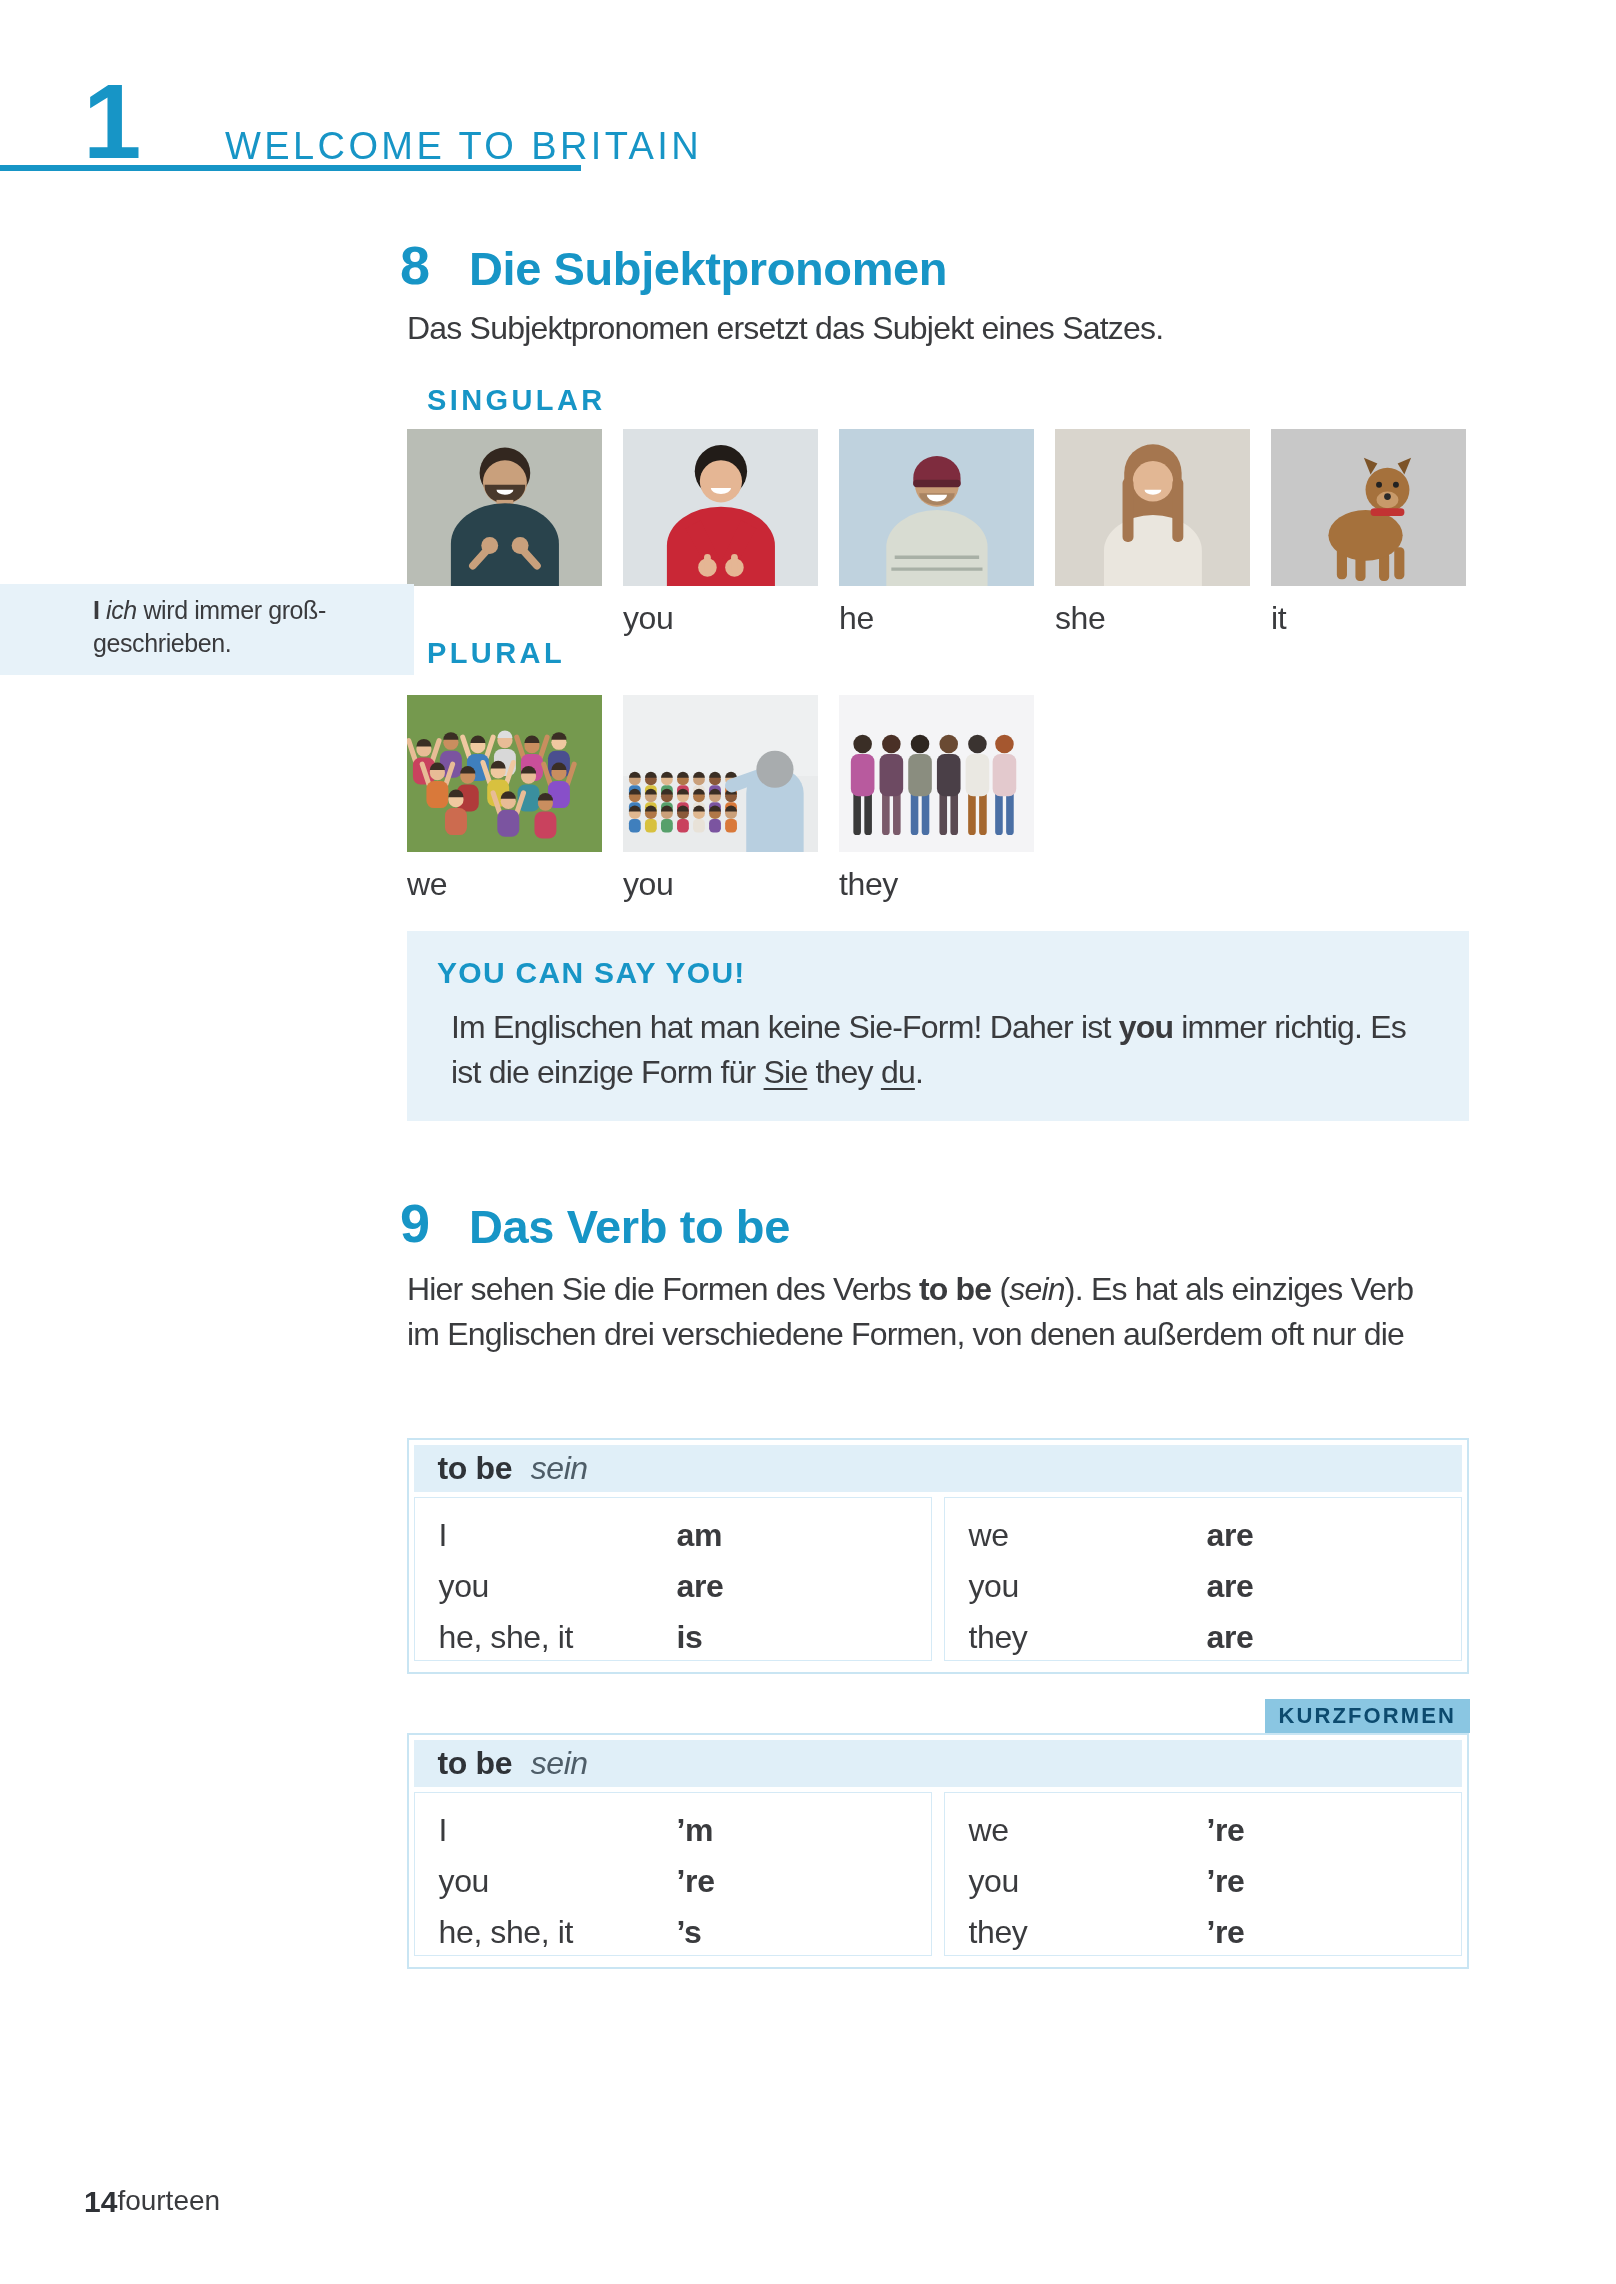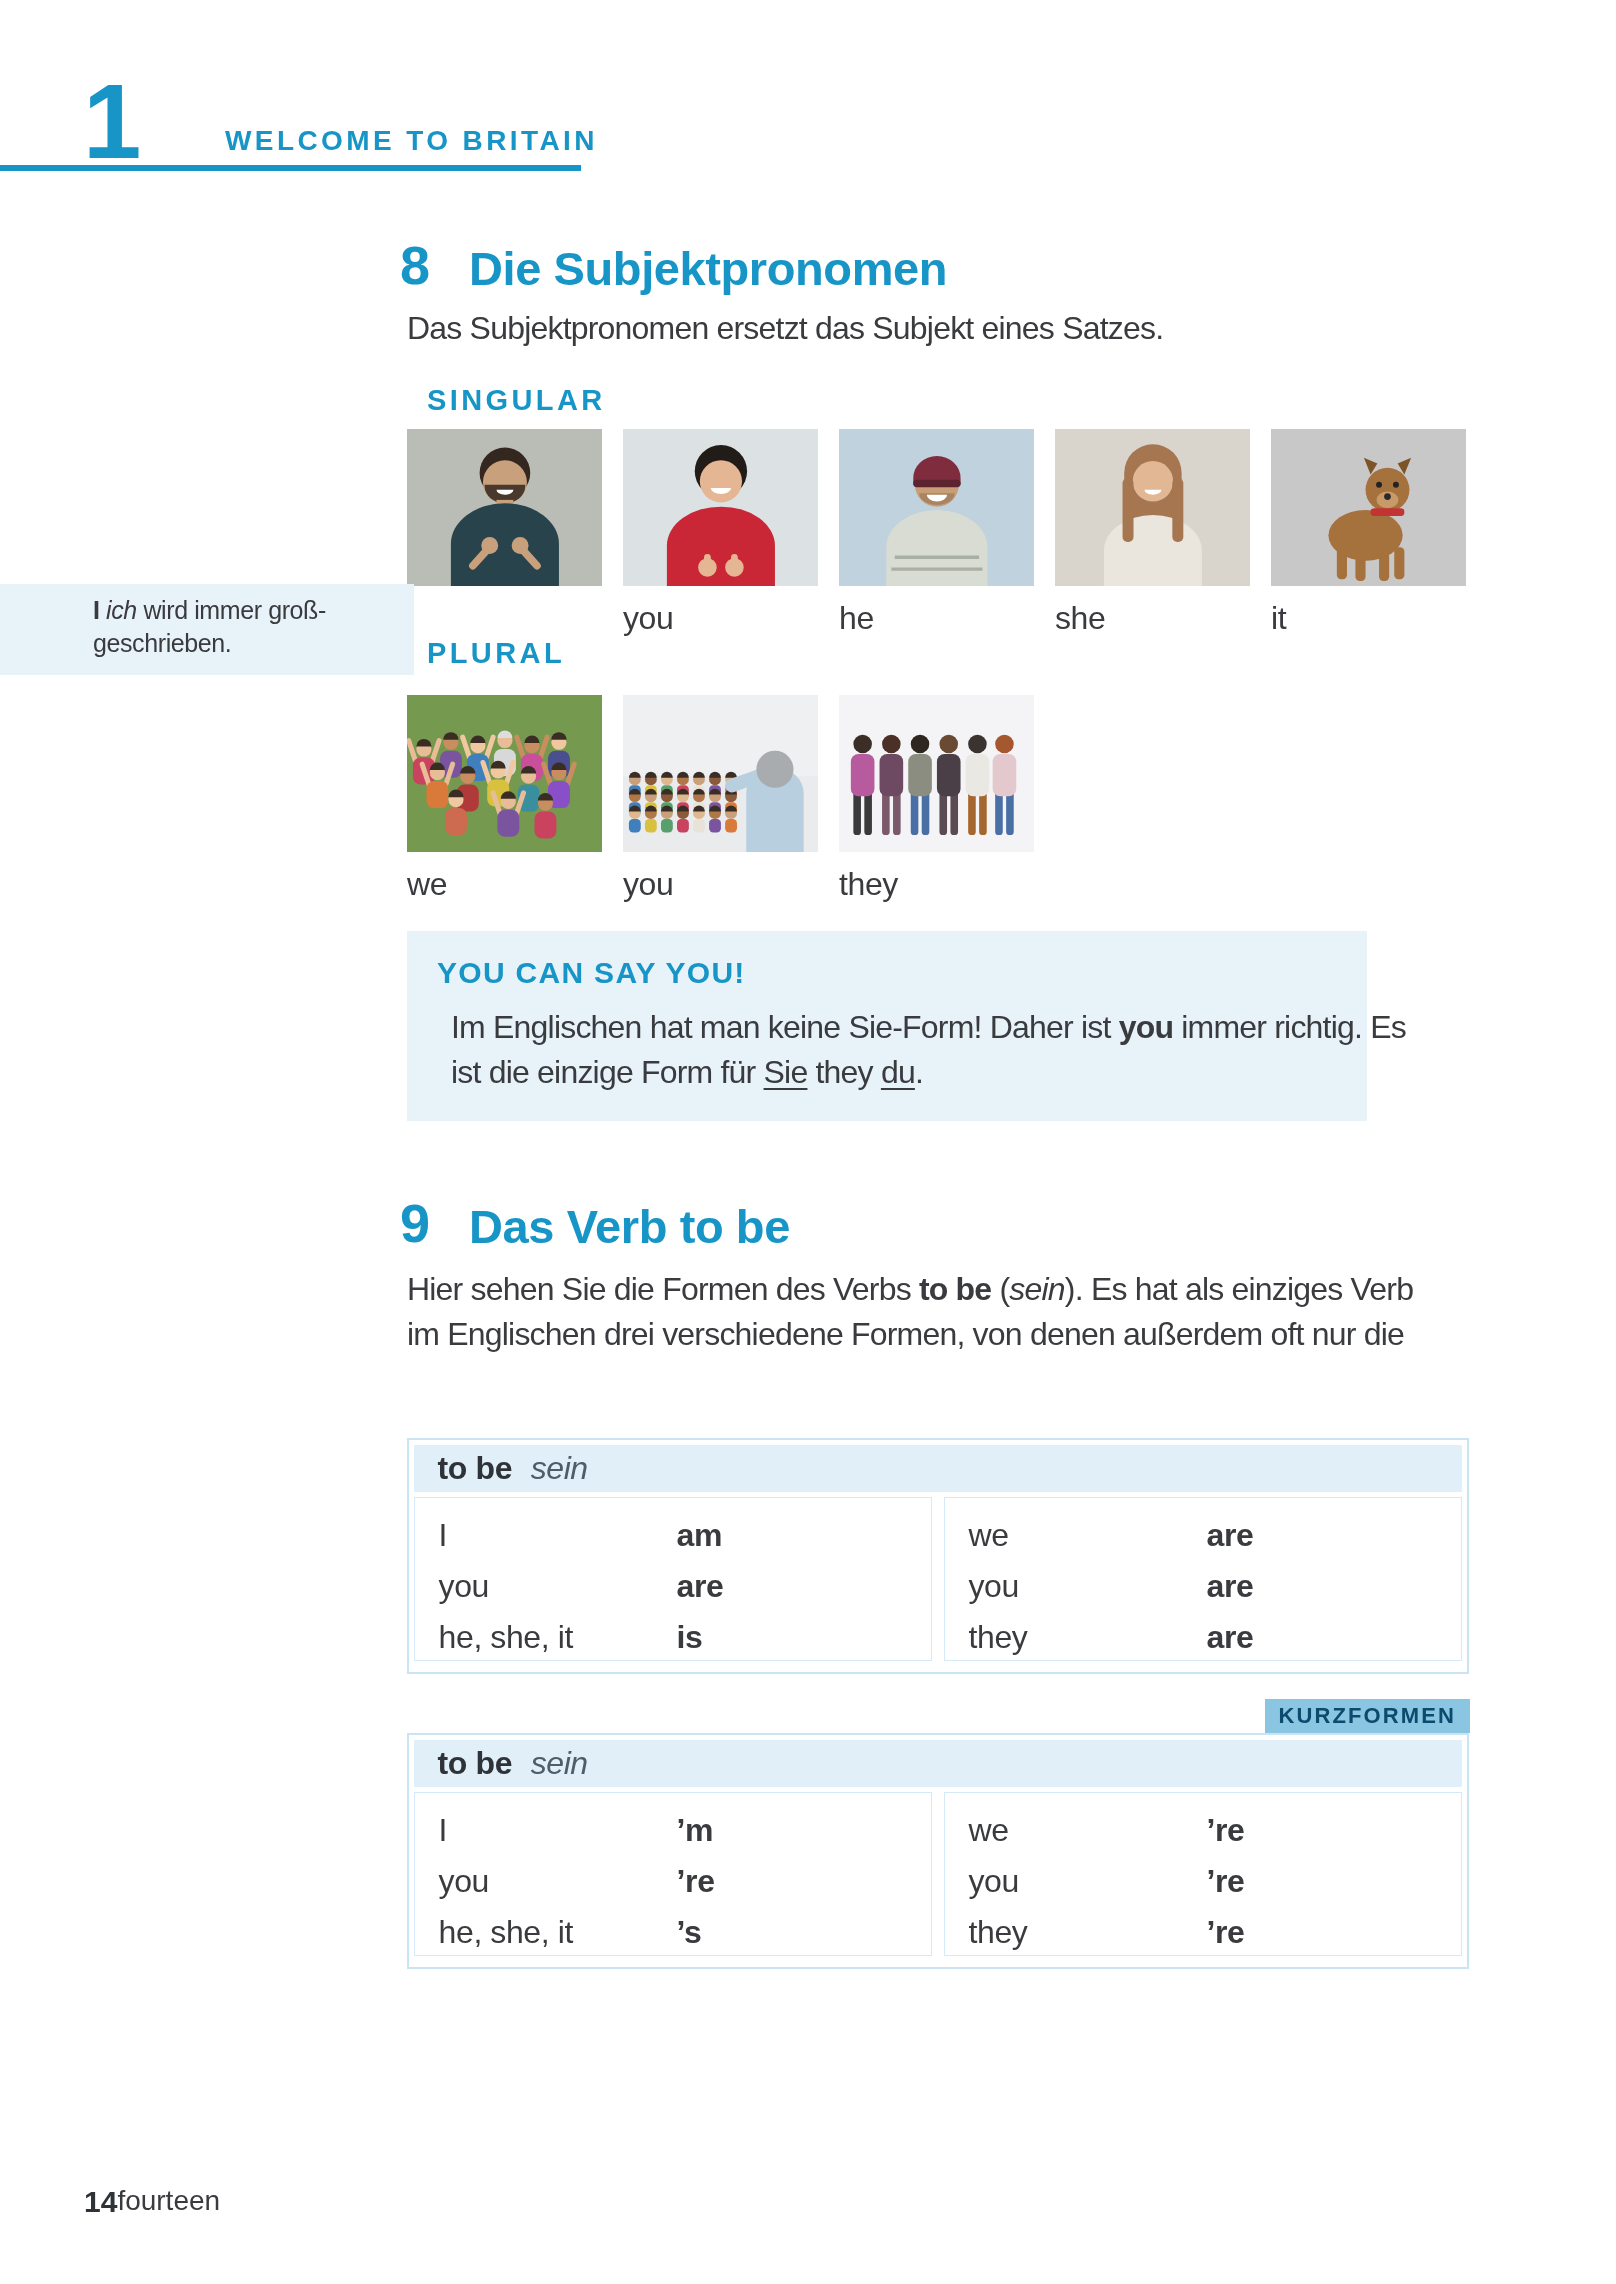--- a/index.html
+++ b/index.html
@@ -10,21 +10,21 @@
     --tband:#e0eff8;
     --tagbg:#8ac6e2;
     --gray:#4e5d68;
   }
   *{margin:0;padding:0;box-sizing:border-box}
   body{background:#888;font-family:"Liberation Sans",sans-serif}
   .page{position:relative;width:1616px;height:2284px;background:#ffffff;color:var(--text);overflow:hidden;margin:0 auto}
 
   
   .chapter-num{position:absolute;left:83px;top:69px;font-size:105px;font-weight:bold;color:var(--blue);line-height:1}
-  .chapter-title{position:absolute;left:225px;top:125px;font-size:28px;font-weight:bold;letter-spacing:3.4px;color:var(--blue)}
+  .chapter-title{position:absolute;left:225px;top:125px;font-size:38px;font-weight:normal;letter-spacing:3.4px;color:var(--blue)}
   .rule{position:absolute;left:0;top:165px;width:581px;height:5.9px;background:var(--blue)}
 
   
   .sec-num{position:absolute;font-size:54px;font-weight:bold;color:var(--blue);line-height:1}
   .sec-title{position:absolute;font-size:47px;font-weight:bold;color:var(--blue);line-height:1;letter-spacing:-0.4px}
   .n8{left:400px;top:238px}.t8{left:469px;top:245px}
   .n9{left:400px;top:1196px}.t9{left:469px;top:1203px}
 
   .bodytext{font-size:32px;line-height:45px;letter-spacing:-0.8px;color:var(--text)}
   .tline{white-space:nowrap}
@@ -43,21 +43,21 @@
   .photo{width:195px;height:157px;overflow:hidden}
   .photo svg{display:block}
   .photo-label{margin-top:13.5px;font-size:32px;letter-spacing:-0.4px;color:var(--text)}
 
   
   .side-note{position:absolute;left:0;top:584px;width:414px;height:91px;background:var(--boxbg)}
   .side-note-text{position:absolute;left:93px;top:10px;font-size:25px;line-height:33px;letter-spacing:-0.4px;color:var(--text);width:247px}
   .side-note-text .tline{white-space:nowrap}
 
   
-  .info-box{position:absolute;left:407px;top:931px;width:960px;height:190px;background:var(--boxbg)}
+  .info-box{position:absolute;left:407px;top:931px;width:1062px;height:190px;background:var(--boxbg)}
   .info-title{position:absolute;left:30px;top:25px;font-size:30px;font-weight:bold;letter-spacing:1.3px;color:var(--blue)}
   .info-body{position:absolute;left:44px;top:74px}
 
   
   .b{font-weight:bold}
   .i{font-style:italic}
   .u{text-decoration:underline;text-decoration-thickness:1.7px;text-underline-offset:5px}
   .blue{color:var(--blue)}
 
   

